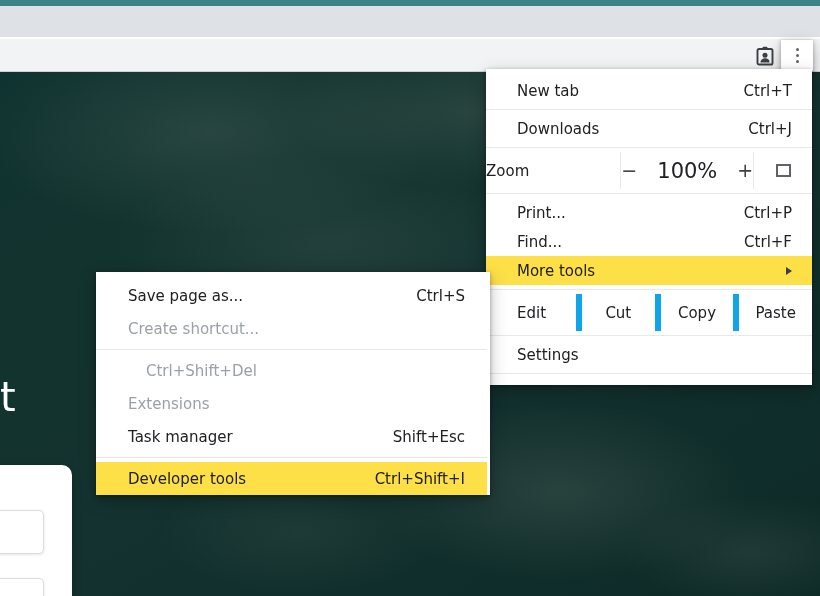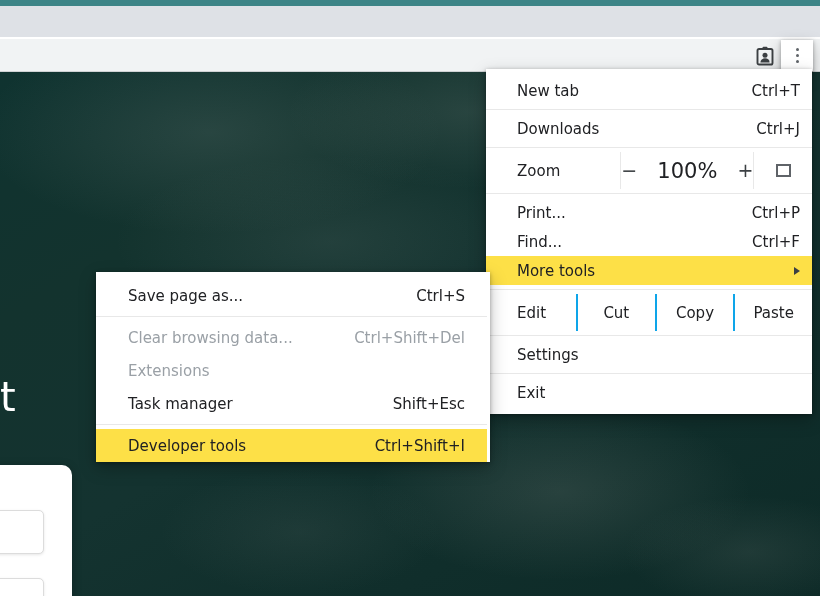--- a/index.html
+++ b/index.html
@@ -121,21 +121,21 @@
     box-shadow: 0 1px 4px rgba(0,0,0,0.32), 0 6px 16px rgba(0,0,0,0.26);
     font-size: 15px;
     color: #202124;
     z-index: 20;
   }
   .menu-row {
     position: relative;
     display: flex;
     align-items: center;
     height: 29px;
-    padding: 0 12px 0 31px;
+    padding: 0 20px 0 31px;
     box-sizing: border-box;
     white-space: nowrap;
   }
   .menu-row .label { flex: 1 1 auto; }
   .menu-row .accel {
     flex: 0 0 auto;
     color: #202124;
     padding-left: 18px;
   }
   .menu-row.highlight { background: #fde047; }
@@ -164,21 +164,20 @@
   #main-menu .menu-row { height: 29px; }
 
   
   .zoom-row {
     display: flex;
     align-items: stretch;
     height: 37px;
   }
   .zoom-label {
     display: flex; align-items: center;
-    padding-left: 31px;
     width: 135px;
     box-sizing: border-box;
   }
   .zoom-controls {
     flex: 1 1 auto;
     display: flex;
     align-items: center;
     justify-content: center;
     gap: 20px;
     border-left: 1px solid #e8e8e8;
@@ -214,21 +213,21 @@
   }
   .edit-label {
     display: flex; align-items: center;
     padding-left: 31px;
     width: 90px;
     box-sizing: border-box;
   }
   .edit-act {
     flex: 1 1 0;
     display: flex; align-items: center; justify-content: center;
-    border-left: 2px solid #0ea5e9;
+    border-left: 6px solid #0ea5e9;
   }
 
   
   #more-tools-submenu {
     left: 96px; top: 272px;
     width: 391px;
     padding: 7px 3px 0 0;
   }
   #more-tools-submenu .menu-row {
     height: 33px;
@@ -330,38 +329,37 @@
 
   <div class="menu-sep"></div>
 
   <div class="menu-row">
     <span class="label">Settings</span>
     <span class="accel"></span>
   </div>
 
   <div class="menu-sep"></div>
 
-  <div class="menu-row">
-    <span class="label">Exit</span>
-    <span class="accel"></span>
-  </div>
 
 </div>
 
 <div class="menu" id="more-tools-submenu">
 
   <div class="menu-row">
     <span class="label">Save page as...</span>
     <span class="accel">Ctrl+S</span>
   </div>
-
-  <div class="menu-sep"></div>
-
   <div class="menu-row disabled">
-    <span class="label">Clear browsing data...</span>
+    <span class="label">Create shortcut...</span>
+    <span class="accel"></span>
+  </div>
+
+  <div class="menu-sep"></div>
+
+  <div class="menu-row disabled">
     <span class="accel">Ctrl+Shift+Del</span>
   </div>
   <div class="menu-row disabled">
     <span class="label">Extensions</span>
     <span class="accel"></span>
   </div>
   <div class="menu-row">
     <span class="label">Task manager</span>
     <span class="accel">Shift+Esc</span>
   </div>

